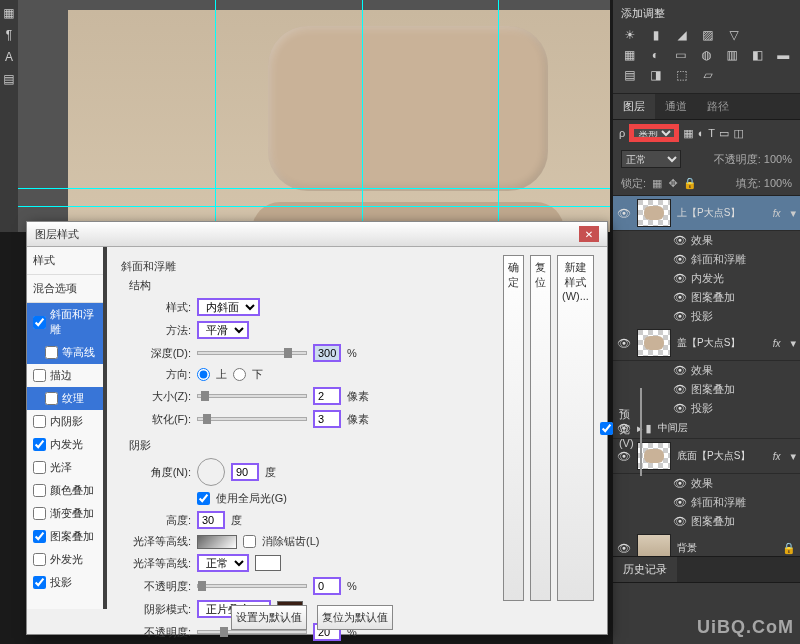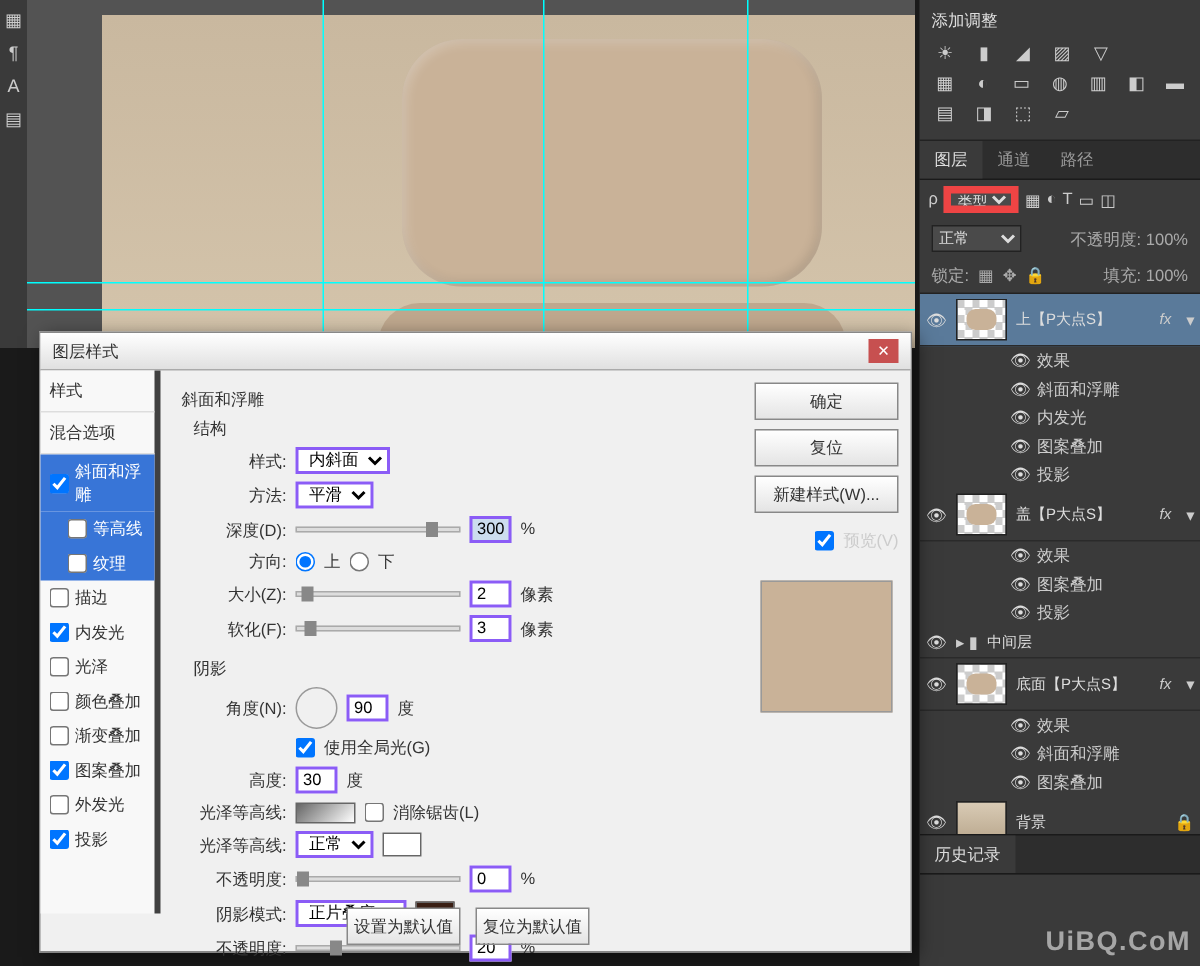--- a/index.html
+++ b/index.html
@@ -43,21 +43,21 @@
 .style-item.sel{background:#3875d7;color:#fff}
 .style-item input{margin:0}
 .dlg-mid{flex:1;padding:8px 14px;color:#333}
 .sect-title{margin:4px 0;color:#333}
 .field-row{display:flex;align-items:center;gap:6px;margin:5px 0}
 .field-row label{width:70px;text-align:right}
 .field-row select,.field-row input[type=text]{border:2px solid #8b5cf6;background:#fff;height:18px;padding:0 3px;font-size:11px}
 .field-row input[type=text]{width:28px}
 .slider{width:110px;height:4px;background:#ddd;border:1px solid #aaa;position:relative}
 .slider::after{content:"";position:absolute;width:8px;height:10px;background:#888;top:-4px;left:var(--p,50%)}
-.dlg-right{width:112px;padding:8px;display:flex;flex-direction:column;gap:6px}
+.dlg-right{width:112px;padding:8px;display:flex;flex-direction:row;gap:6px}
 .btn{background:linear-gradient(#fff,#e4e4e4);border:1px solid #888;padding:4px;text-align:center;color:#333;cursor:pointer}
 .preview-box{width:88px;height:88px;border:1px solid #999;background:#c9b298;margin-top:8px;align-self:center}
 .dlg-foot{position:absolute;bottom:4px;left:110px;right:120px;display:flex;gap:10px;justify-content:center}
 .grad-swatch{width:40px;height:14px;background:linear-gradient(90deg,#000,#fff);border:1px solid #666}
 .color-swatch{width:26px;height:16px;background:#3a1f14;border:1px solid #666}
 .toolbar-v{position:absolute;left:0;top:0;width:18px;height:232px;background:#3a3a3a;display:flex;flex-direction:column;align-items:center;gap:8px;padding-top:6px}
 .toolbar-v span{color:#ccc;font-size:12px}
 .history-panel{border-top:1px solid #1a1a1a}
 .wm{position:absolute;right:6px;bottom:6px;color:rgba(255,255,255,0.55);font-size:18px;font-weight:bold;letter-spacing:1px;font-family:Arial}
 .shape-thumb{position:relative}
@@ -236,27 +236,31 @@
       <div class="dlg-left-hdr">样式</div>
       <div class="dlg-left-hdr">混合选项</div>
       <div class="style-item sel">
           <input type="checkbox" checked="" style="">
           <span>斜面和浮雕</span>
         </div>
       <div class="style-item sel" style="padding-left:18px">
           <input type="checkbox" style="">
           <span>等高线</span>
         </div>
+      <div class="style-item">
+          <input type="checkbox" style="">
+          <span>描边</span>
+        </div>
       <div class="style-item sel" style="padding-left:18px">
           <input type="checkbox" style="">
           <span>纹理</span>
         </div>
       <div class="style-item">
           <input type="checkbox" style="">
-          <span>描边</span>
+          <span>内阴影</span>
         </div>
       <div class="style-item">
           <input type="checkbox" checked="" style="">
           <span>内发光</span>
         </div>
       <div class="style-item">
           <input type="checkbox" style="">
           <span>光泽</span>
         </div>
       <div class="style-item">

